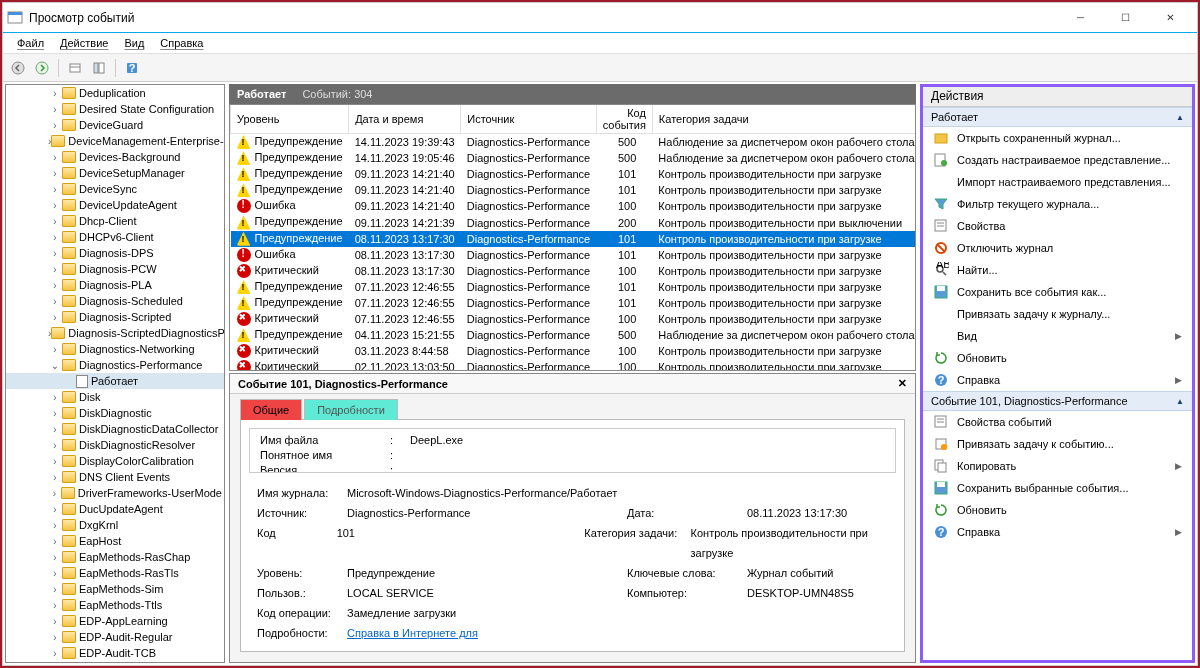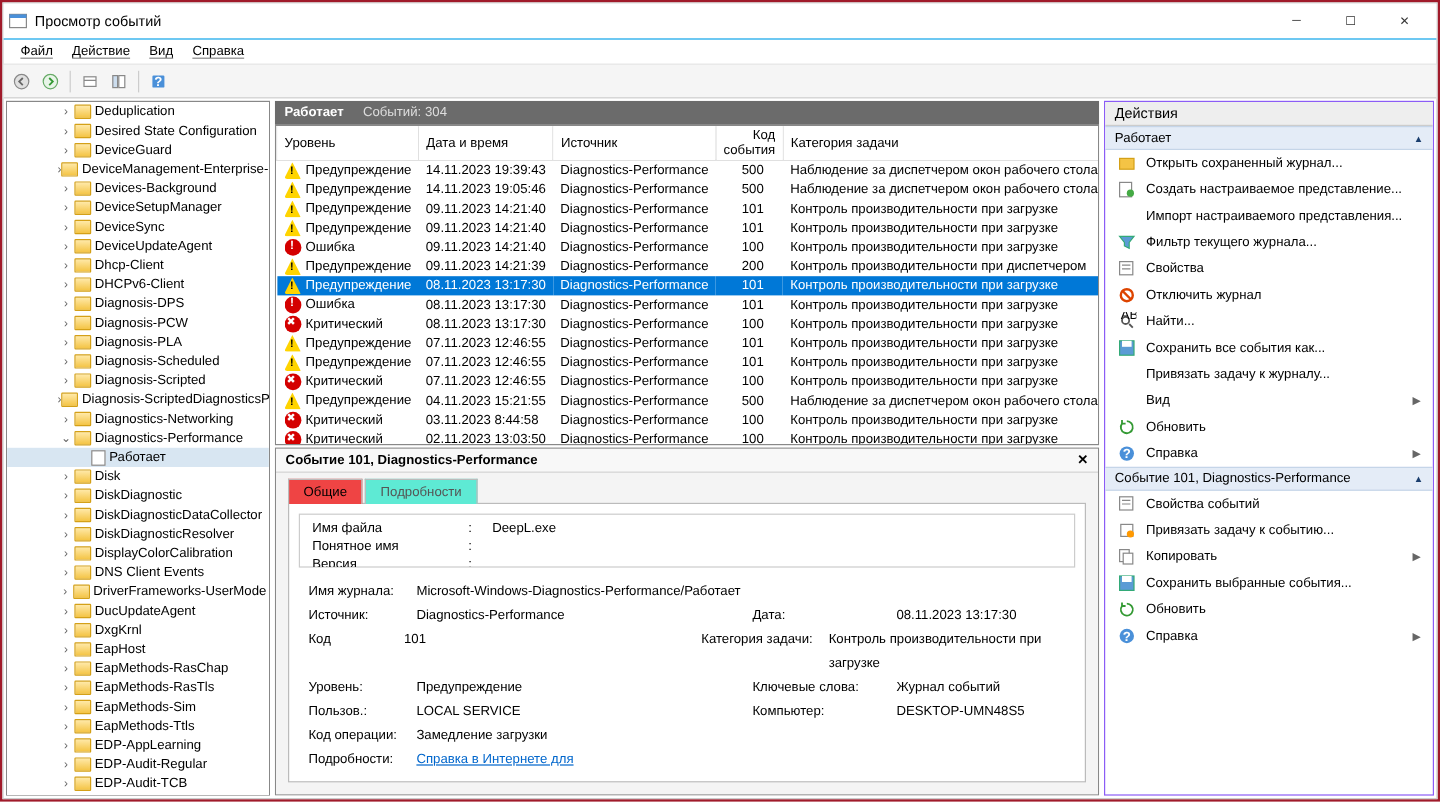--- a/index.html
+++ b/index.html
@@ -50,21 +50,21 @@
 .detail-scroll{height:90px;border:1px solid #ccc;margin:8px;padding:4px 10px;overflow:auto}
 .detail-scroll .row{display:flex;line-height:15px}
 .detail-scroll .k{width:130px}
 .detail-scroll .c{width:20px}
 .detail-meta{padding:2px 16px 8px}
 .detail-meta .mrow{display:flex;line-height:20px}
 .detail-meta .mk{width:90px}
 .detail-meta .mv{width:280px}
 .detail-meta .mk2{width:120px}
 .detail-meta a{color:#0066cc;text-decoration:underline}
-.actions-pane{width:275px;border:1px solid #8b5cf6;margin:2px;background:#fff;display:flex;flex-direction:column;overflow:hidden}
+.actions-pane{width:275px;border:3px solid #8b5cf6;margin:2px;background:#fff;display:flex;flex-direction:column;overflow:hidden}
 .actions-title{height:20px;background:#eee;border-bottom:1px solid #ccc;padding:2px 8px;font-size:12px}
 .actions-section{background:#e4ecf7;padding:3px 8px;display:flex;align-items:center;border-top:1px solid #c5d5e8;border-bottom:1px solid #c5d5e8;font-size:11px;color:#1a3e6e}
 .actions-section .tri{margin-left:auto;font-size:8px;color:#1a3e6e}
 .action-item{display:flex;align-items:center;padding:3px 10px;gap:8px}
 .action-item .ai{width:16px;height:16px;display:flex;align-items:center;justify-content:center;font-size:11px;flex-shrink:0}
 .action-item .arrow{margin-left:auto;font-size:9px;color:#666}
 svg{display:block}
 </style>
 </head>
 <body>
@@ -356,21 +356,21 @@
                 <td>09.11.2023 14:21:40</td>
                 <td>Diagnostics-Performance</td>
                 <td style="text-align: right; padding-right: 16px;">100</td>
                 <td>Контроль производительности при загрузке</td>
               </tr>
               <tr>
                 <td><span class="lvl-icon lvl-warn"></span>Предупреждение</td>
                 <td>09.11.2023 14:21:39</td>
                 <td>Diagnostics-Performance</td>
                 <td style="text-align: right; padding-right: 16px;">200</td>
-                <td>Контроль производительности при диспетчером</td>
+                <td>Контроль производительности при выключении</td>
               </tr>
               <tr class="selected">
                 <td><span class="lvl-icon lvl-warn"></span>Предупреждение</td>
                 <td>08.11.2023 13:17:30</td>
                 <td>Diagnostics-Performance</td>
                 <td style="text-align: right; padding-right: 16px;">101</td>
                 <td>Контроль производительности при загрузке</td>
               </tr>
               <tr>
                 <td><span class="lvl-icon lvl-err"></span>Ошибка</td>

